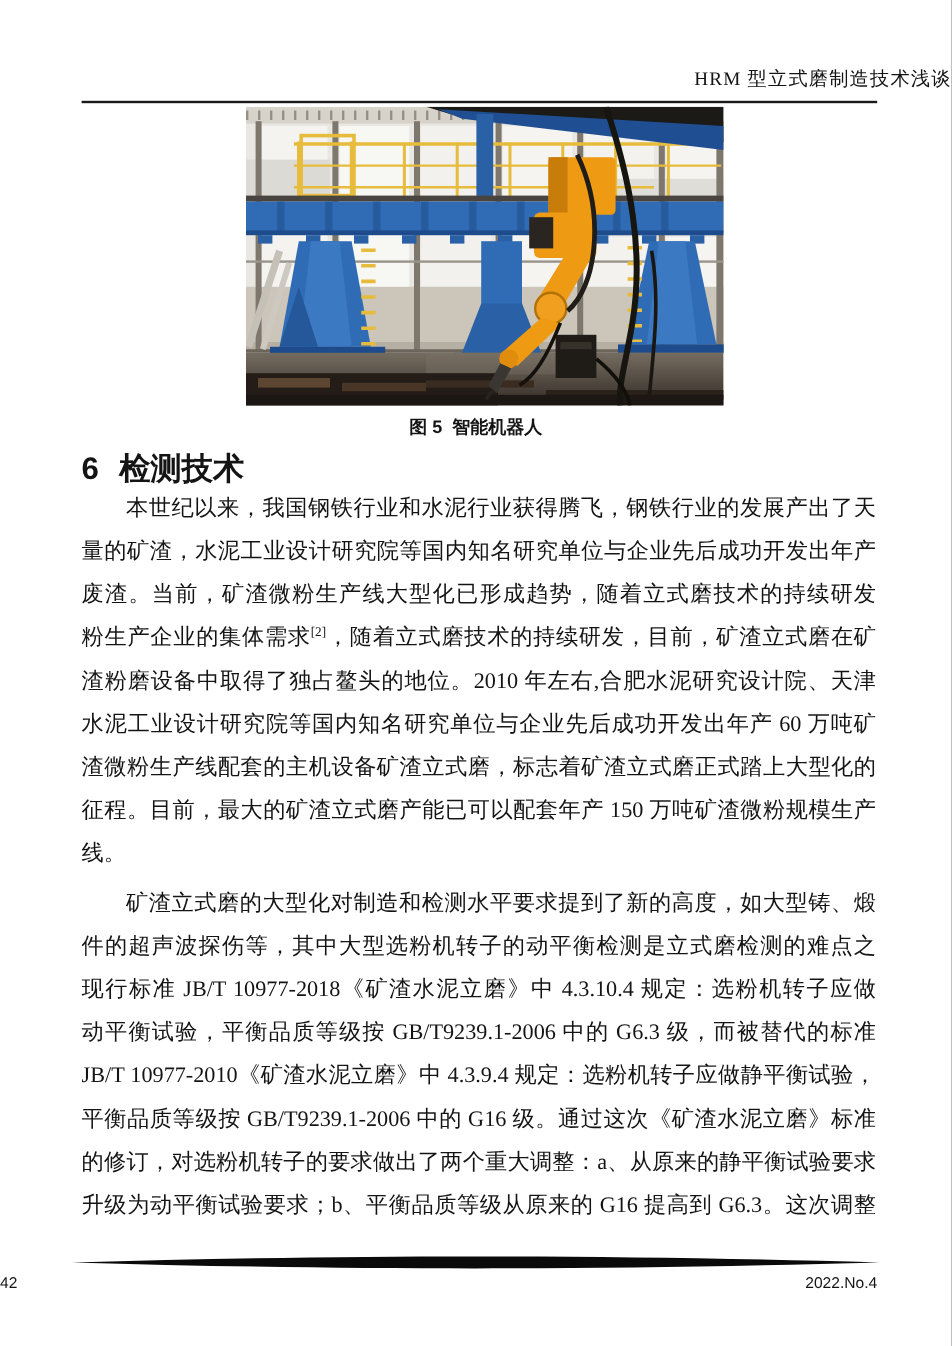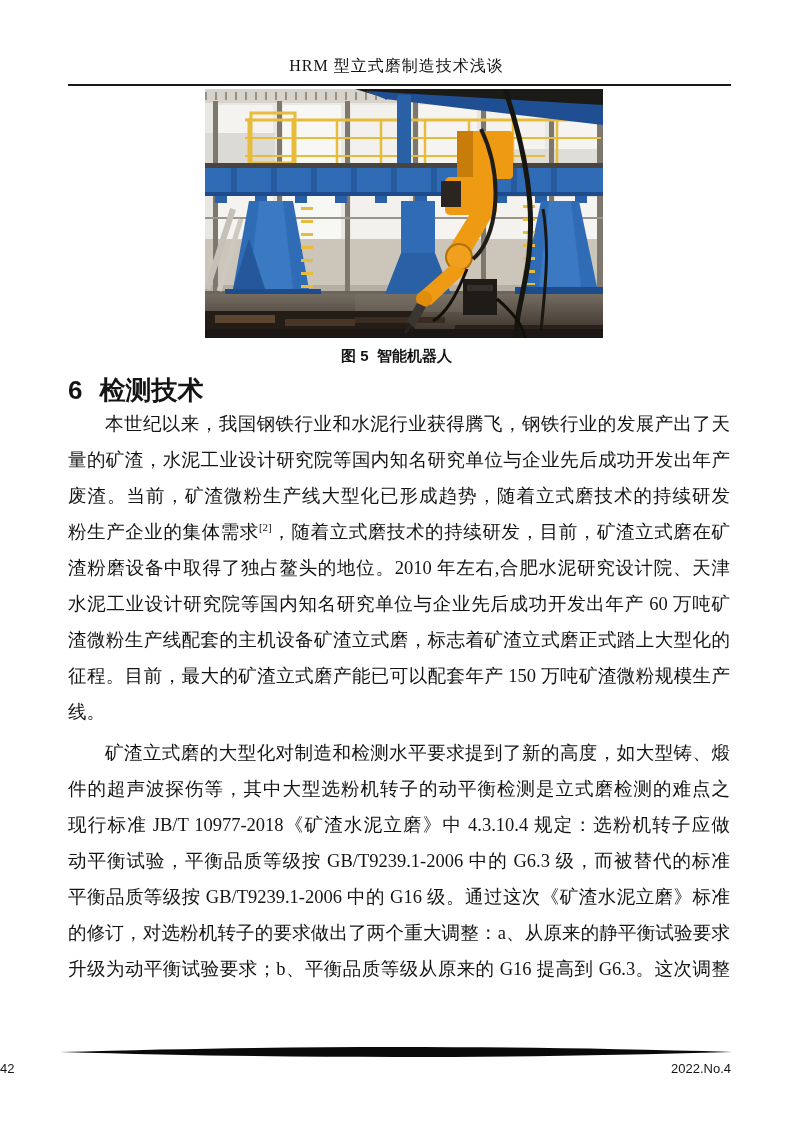--- a/index.html
+++ b/index.html
@@ -3,21 +3,21 @@
 <meta charset="utf-8">
 <style>
   html,body { margin:0; padding:0; background:#888; }
   .page {
     position:relative; width:793px; height:1122px; margin:0 auto;
     background:#ffffff; overflow:hidden;
     font-family:"Liberation Serif","DejaVu Serif",serif; color:#141414;
   }
   .header-title {
     position:absolute; top:56px; left:0; width:100%;
-    text-align:center; font-size:16px; letter-spacing:1px; white-space:pre;
+    text-align:right; font-size:16px; letter-spacing:1px; white-space:pre;
   }
   .header-rule {
     position:absolute; top:84px; left:68px; width:663px; height:0;
     border-top:2px solid #1a1a1a;
   }
   .figure-photo {
     position:absolute; top:89px; left:205px; width:398px; height:249px;
   }
   .figure-photo svg { display:block; }
   .figure-caption {
@@ -212,20 +212,21 @@
         <div class="line">水泥工业设计研究院等国内知名研究单位与企业先后成功开发出年产 60 万吨矿</div>
         <div class="line">渣微粉生产线配套的主机设备矿渣立式磨，标志着矿渣立式磨正式踏上大型化的</div>
         <div class="line">征程。目前，最大的矿渣立式磨产能已可以配套年产 150 万吨矿渣微粉规模生产</div>
         <div class="line">线。</div>
       </div>
       <div class="paragraph">
         <div class="line">矿渣立式磨的大型化对制造和检测水平要求提到了新的高度，如大型铸、煅</div>
         <div class="line">件的超声波探伤等，其中大型选粉机转子的动平衡检测是立式磨检测的难点之一。</div>
         <div class="line">现行标准 JB/T 10977-2018《矿渣水泥立磨》中 4.3.10.4 规定：选粉机转子应做</div>
         <div class="line">动平衡试验，平衡品质等级按 GB/T9239.1-2006 中的 G6.3 级，而被替代的标准</div>
+        <div class="line">JB/T 10977-2010《矿渣水泥立磨》中 4.3.9.4 规定：选粉机转子应做静平衡试验，</div>
         <div class="line">平衡品质等级按 GB/T9239.1-2006 中的 G16 级。通过这次《矿渣水泥立磨》标准</div>
         <div class="line">的修订，对选粉机转子的要求做出了两个重大调整：a、从原来的静平衡试验要求</div>
         <div class="line">升级为动平衡试验要求；b、平衡品质等级从原来的 G16 提高到 G6.3。这次调整</div>
       </div>
     </div>
 
   <svg class="footer-bar" viewBox="0 0 673 12">
     <path d="M0,6 C120,2.5 230,1 336,1 C442,1 552,2.5 673,6 C552,9.5 442,11 336,11 C230,11 120,9.5 0,6 Z" fill="#0a0a0a"></path>
   </svg>
   <div class="footer-page">42</div>

